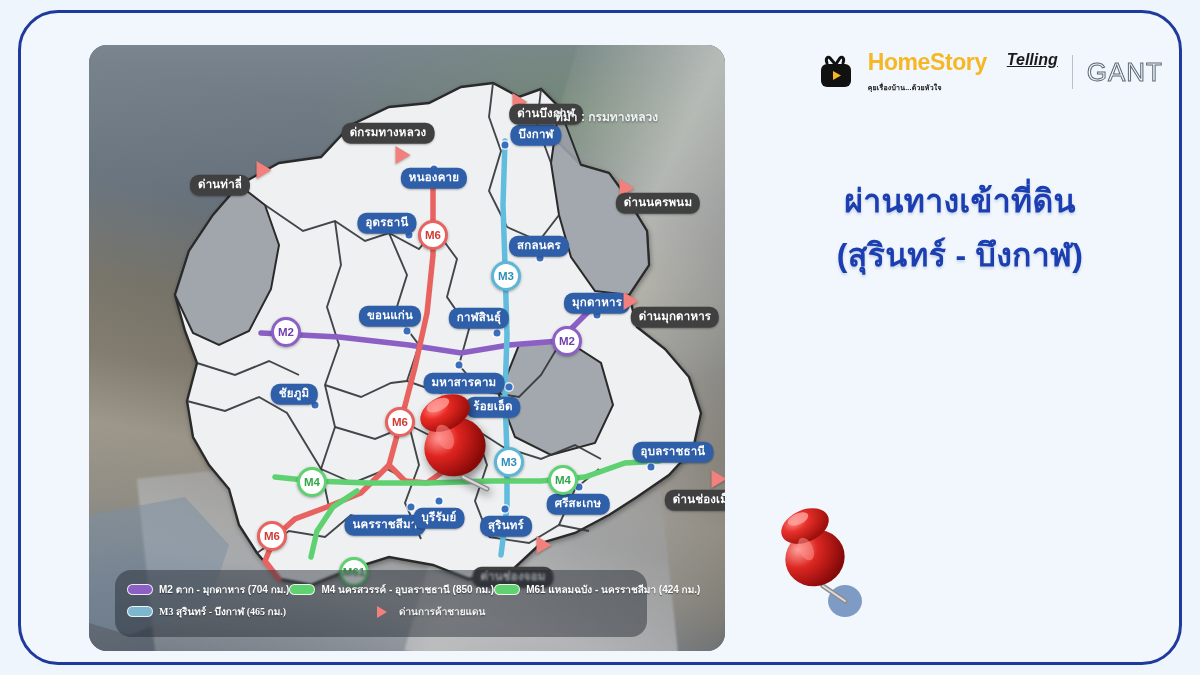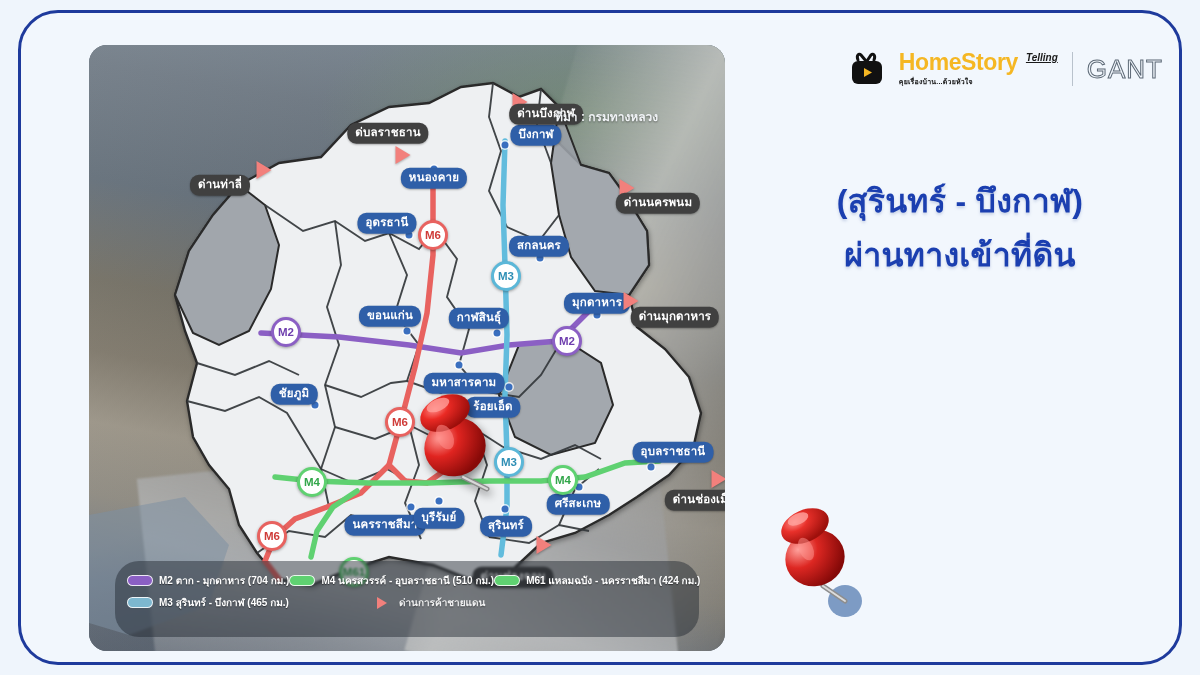--- a/index.html
+++ b/index.html
@@ -120,28 +120,28 @@
     white-space:nowrap;
   }
 
   
   .pin-map { position:absolute; transform: translate(-50%,-100%); filter: drop-shadow(2px 4px 4px rgba(0,0,0,.45)); }
 
   
   #legend {
     position:absolute;
     left: 26px; bottom: 14px;
-    width: 584px;
+    width: 532px;
     padding: 12px 12px 11px;
-    border-radius: 24px;
+    border-radius: 16px;
     background: rgba(30,36,46,.46);
     backdrop-filter: blur(1px);
   }
   .leg-row { display:flex; align-items:center; gap:0; margin-bottom:7px; }
-  .leg-row:last-child { margin-bottom:16px; }
+  .leg-row:last-child { margin-bottom:7px;font-family:Liberation Serif, serif; }
   .leg-item { display:flex; align-items:center; gap:6px; }
   .leg-item .pill {
     width: 26px; height: 11px; border-radius: 6px; flex:none;
     border:1.5px solid rgba(255,255,255,.85);
   }
   .leg-item .txt {
     color:#fff; font-size:10px; font-weight:700; white-space:nowrap;
     text-shadow: 0 1px 1px rgba(0,0,0,.5);
   }
   .leg-tri {
@@ -151,23 +151,23 @@
 
   
   #right { position:absolute; left: 724px; top: 32px; width: 430px; height: 606px; }
 
   #brand {
     position:absolute; right: 12px; top: 6px;
     display:flex; align-items:center; gap: 14px;
   }
   .tv-icon { position:relative; width: 36px; height: 36px; flex:none; }
   .hs-wrap { display:flex; flex-direction:column; align-items:flex-start; position:relative; }
-  .hs-top { display:flex; align-items:center; gap:8px; }
+  .hs-top { display:flex; align-items:flex-start; gap:20px; }
   .hs-name { font-size: 23px; font-weight: 800; color:#f5b723; letter-spacing:-.4px; line-height:1; }
-  .telling { font-size: 10px; font-weight:800; color:#1a1a1a; font-style:italic; margin-bottom:11px;text-decoration:underline; }
+  .telling { font-size: 16px; font-weight:800; color:#1a1a1a; font-style:italic; margin-bottom:11px;text-decoration:underline; }
   .hs-tag { font-size: 7px; color:#111; font-weight:700; margin-top:2px; letter-spacing:.2px; }
   .divider { width:1px; height:34px; background:#b9c2cc; }
   .gant {
     font-size: 26px; letter-spacing: 1px; font-weight: 400;
     color: transparent;
     -webkit-text-stroke: 1px #5e6a77;
     font-family: "Liberation Sans", sans-serif;
   }
 
   #headline {
@@ -290,21 +290,21 @@
       <div class="chip prov" style="left:584px;top:407px">อุบลราชธานี</div>
       <div class="chip prov" style="left:296px;top:480px">นครราชสีมา</div>
       <div class="chip prov" style="left:350px;top:473px">บุรีรัมย์</div>
       <div class="chip prov" style="left:417px;top:481px">สุรินทร์</div>
       <div class="chip prov" style="left:489px;top:459px">ศรีสะเกษ</div>
 
       <div class="tri" style="left:175px;top:125px"></div>
       <div class="chip border" style="left:131px;top:140px">ด่านท่าลี่</div>
 
       <div class="tri" style="left:314px;top:110px"></div>
-      <div class="chip border" style="left:299px;top:88px">ด่บลราชธาน</div>
+      <div class="chip border" style="left:299px;top:88px">ด่กรมทางหลวง</div>
 
       <div class="tri" style="left:431px;top:57px"></div>
       <div class="chip border" style="left:457px;top:69px">ด่านบึงกาฬ</div>
 
       <div class="tri" style="left:538px;top:143px"></div>
       <div class="chip border" style="left:569px;top:158px">ด่านนครพนม</div>
 
       <div class="tri" style="left:542px;top:256px"></div>
       <div class="chip border" style="left:586px;top:272px">ด่านมุกดาหาร</div>
 
@@ -349,21 +349,21 @@
       </svg>
 
       <div id="legend">
         <div class="leg-row">
           <div class="leg-item" style="width:250px">
             <span class="pill" style="background:#8b5fc4"></span>
             <span class="txt">M2 ตาก - มุกดาหาร (704 กม.)</span>
           </div>
           <div class="leg-item" style="width:280px">
             <span class="pill" style="background:#5fd171"></span>
-            <span class="txt">M4 นครสวรรค์ - อุบลราชธานี (510 กม.)</span>
+            <span class="txt">M4 นครสวรรค์ - อุบลราชธานี (850 กม.)</span>
           </div>
           <div class="leg-item">
             <span class="pill" style="background:#5fd171"></span>
             <span class="txt">M61 แหลมฉบัง - นครราชสีมา (424 กม.)</span>
           </div>
         </div>
         <div class="leg-row">
           <div class="leg-item" style="width:250px">
             <span class="pill" style="background:#7db7cf"></span>
             <span class="txt">M3 สุรินทร์ - บึงกาฬ (465 กม.)</span>
@@ -392,22 +392,22 @@
             <span class="hs-name"><span>Home</span><span>Story</span></span>
             <span class="telling">Telling</span>
           </div>
           <div class="hs-tag">คุยเรื่องบ้าน...ด้วยหัวใจ</div>
         </div>
         <div class="divider"></div>
         <div class="gant">GANT</div>
       </div>
 
       <div id="headline">
+        <div>ผ่านทางเข้าที่ดิน</div>
         <div>(สุรินทร์ - บึงกาฬ)</div>
-        <div>ผ่านทางเข้าที่ดิน</div>
       </div>
 
       <div id="pin-row">
         <svg class="pin-big" viewBox="0 0 108 120">
           <defs>
             <radialGradient id="bigRedA" cx="34%" cy="26%" r="72%">
               <stop offset="0%" stop-color="#ff8d88"></stop>
               <stop offset="38%" stop-color="#e8302a"></stop>
               <stop offset="100%" stop-color="#9e100c"></stop>
             </radialGradient>

